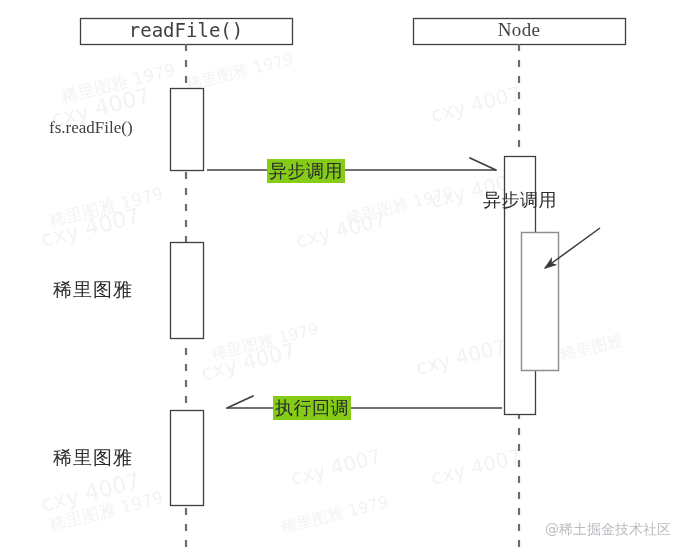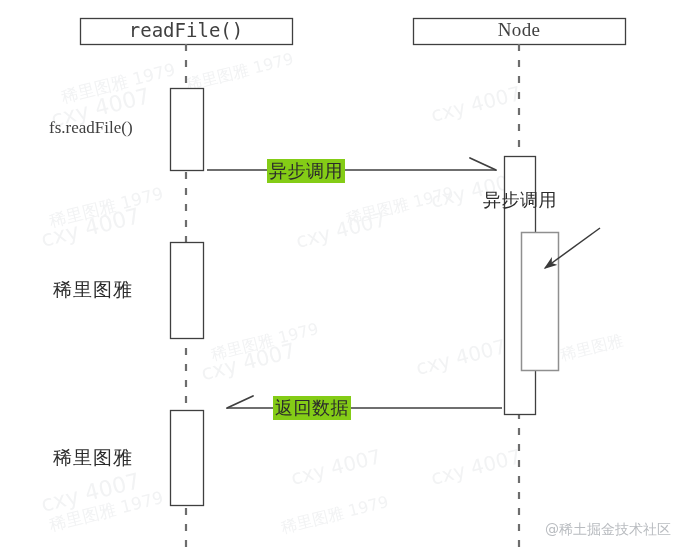--- a/index.html
+++ b/index.html
@@ -148,19 +148,19 @@
       </g>
   </svg>
 
   <div id="text-layer">
       <div class="lbl head-label mono" style="left: 186px; top: 19px; transform: translateX(-50%);">readFile()</div>
       <div class="lbl head-label" style="left: 519px; top: 19px; transform: translateX(-50%);">Node</div>
       <div class="lbl side-label" style="left: 33px; top: 118px;">fs.readFile()</div>
       <div class="lbl cn-label" style="left: 53px; top: 277px;">稀里图雅</div>
       <div class="lbl cn-label" style="left: 53px; top: 445px;">稀里图雅</div>
       <div class="lbl msg-label" style="left: 306px; top: 159px; transform: translateX(-50%);">异步调用</div>
-      <div class="lbl msg-label" style="left: 312px; top: 396px; transform: translateX(-50%);">返回数据</div>
+      <div class="lbl msg-label" style="left: 312px; top: 396px; transform: translateX(-50%);">执行回调</div>
       <div class="lbl note-label" style="left: 483px; top: 188px;">异步调用</div>
     </div>
 
   <div class="watermark-main" id="main-watermark" style="left: 533px; top: 521px; margin-left: 12px;">@稀土掘金技术社区</div>
 
 </div>
 
 </body></html>

